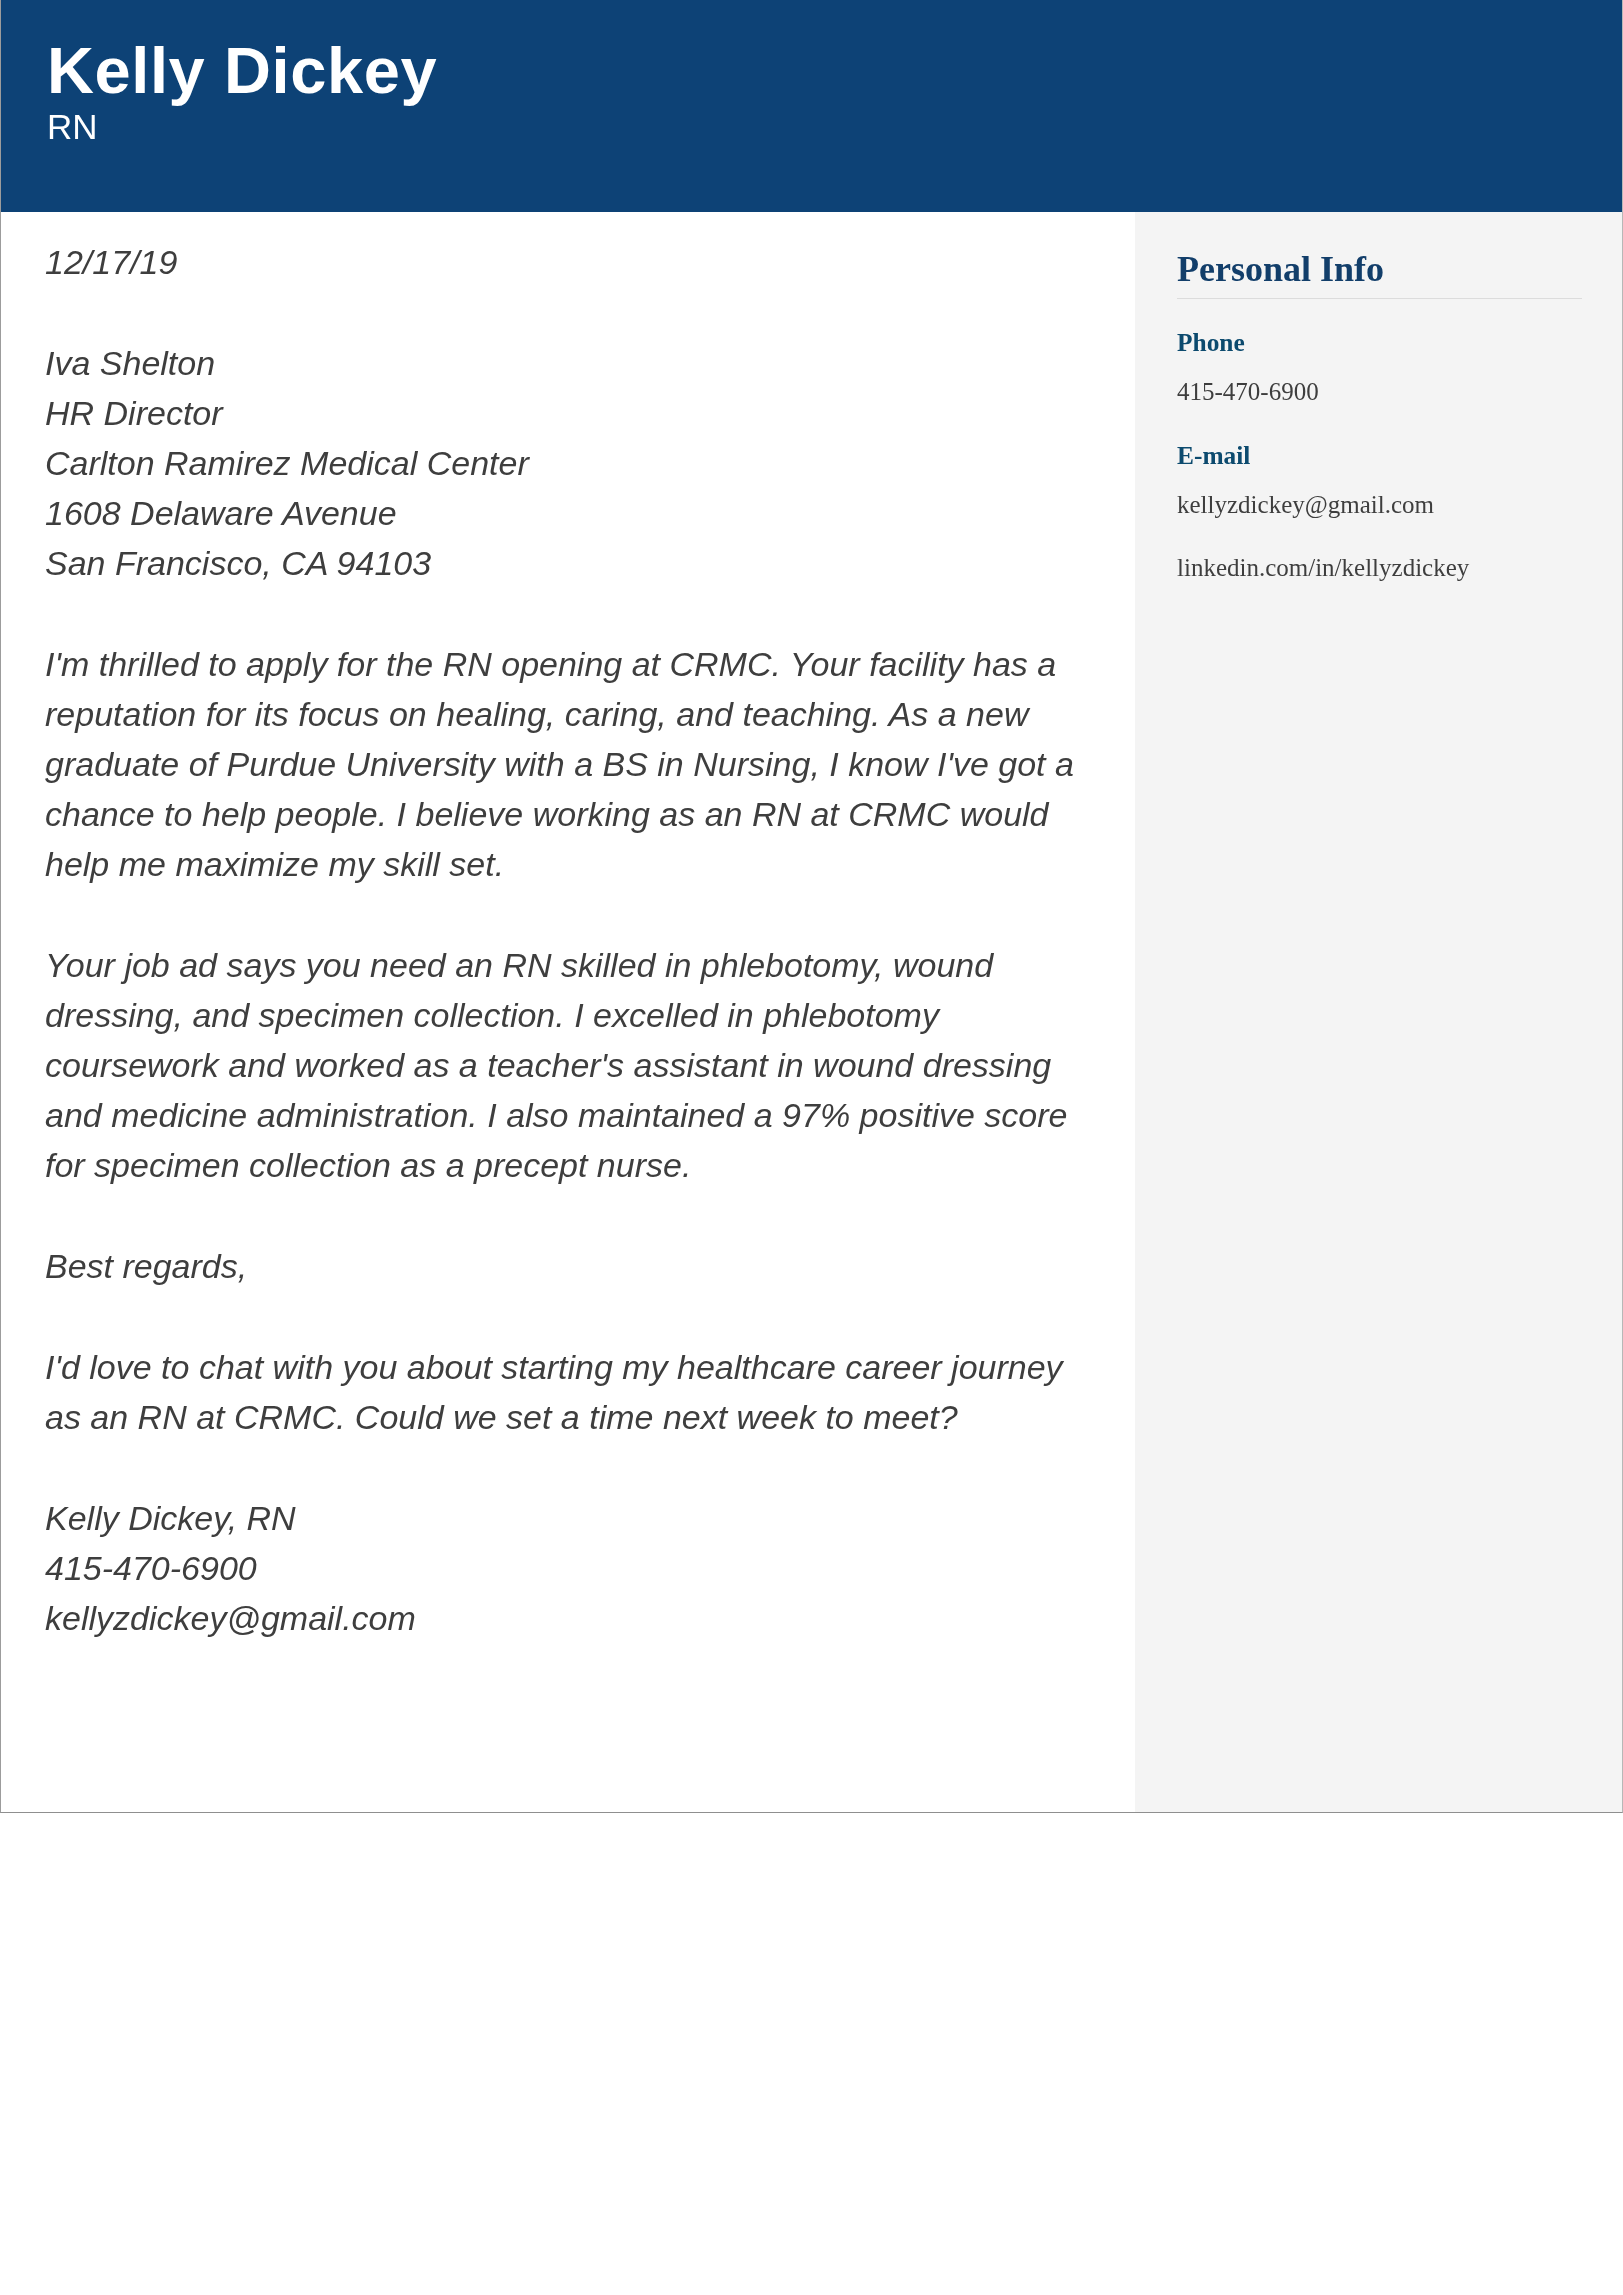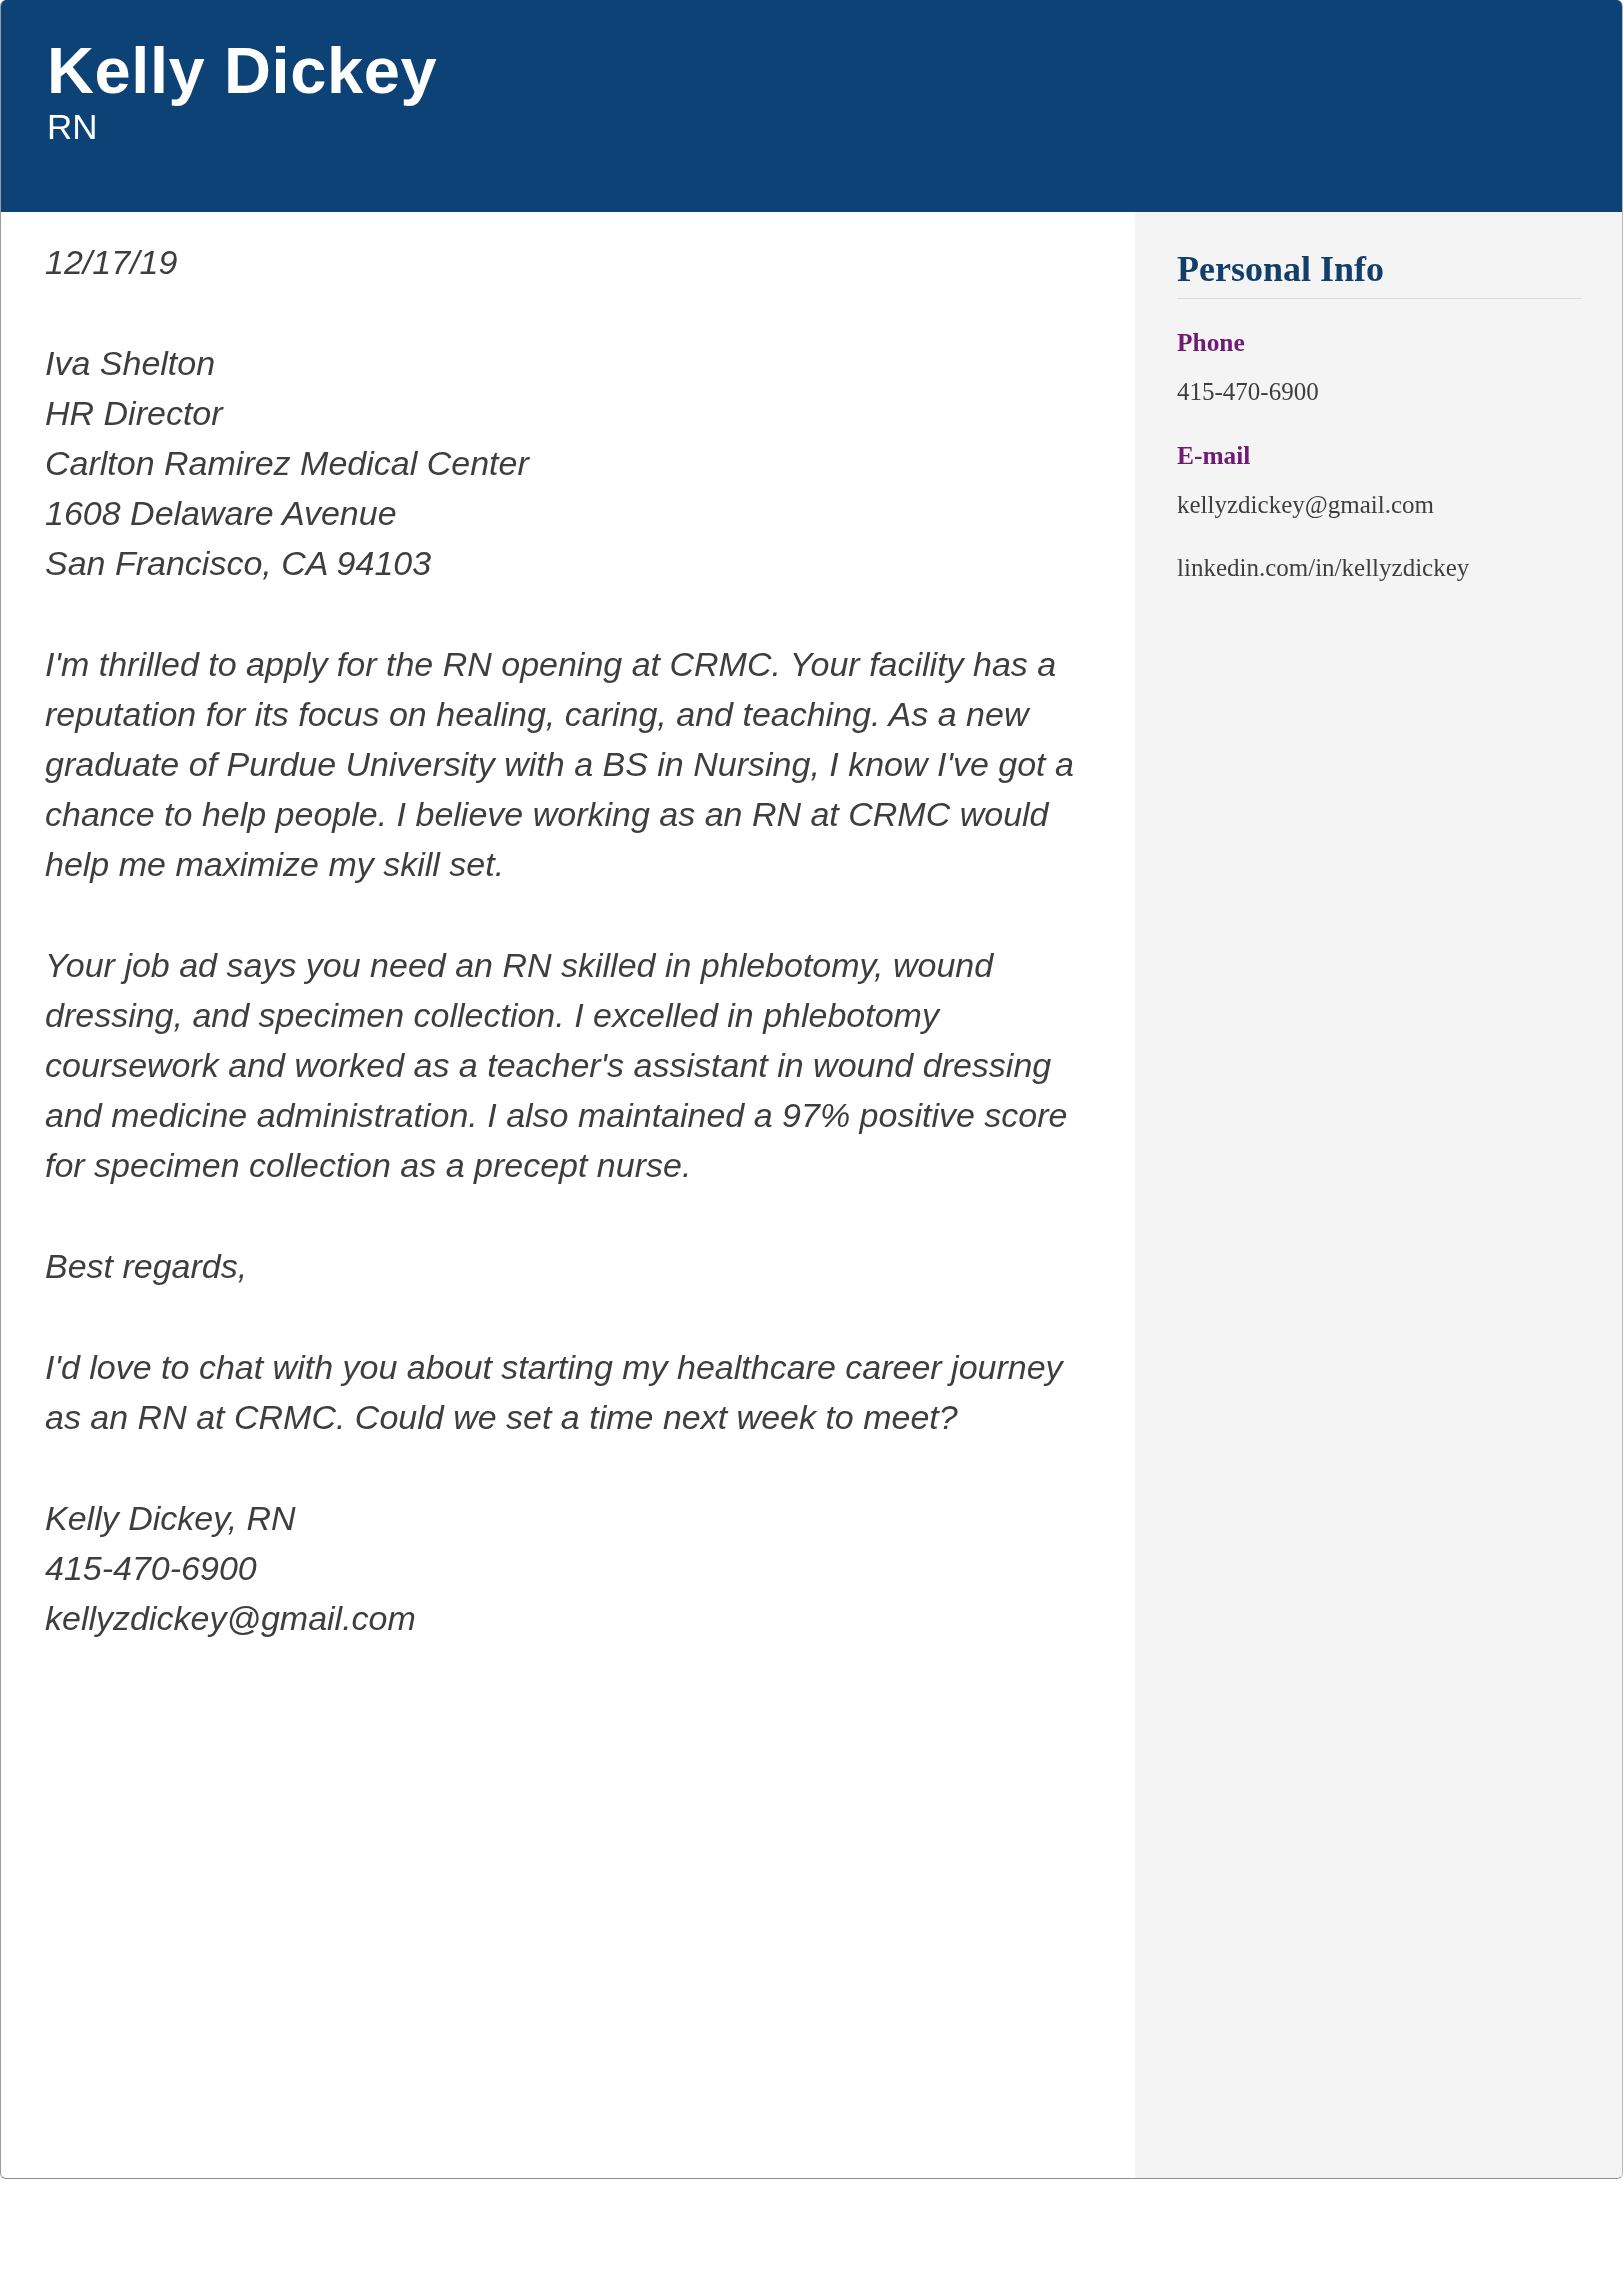--- a/index.html
+++ b/index.html
@@ -1,27 +1,26 @@
 <!DOCTYPE html>
 <html style="font-size:9.4px"><head>
 <meta charset="utf-8">
 <style>
   html, body { margin:0; padding:0; background:#ffffff; }
   .page {
     position:relative;
     width:1623px;
-    height:2179px;
+    height:1813px;
     box-sizing:border-box;
     background:#ffffff;
     font-family:"Liberation Sans","DejaVu Sans",sans-serif;
     overflow:hidden;
     border-left:1.2px solid #9c9c9c;
     border-right:1.2px solid #b7b7b7;
     border-bottom:1.8px solid #8f8f8f;
-    border-radius:6px;
   }
 
   
   .header {
     position:absolute; top:0; left:0; right:0;
     height:212px;
     background:#0d4276;
     color:#ffffff;
     box-sizing:border-box;
     padding:37px 0 0 46px;
@@ -52,21 +51,21 @@
     font-family:Liberation Serif, serif;
   }
   .sidebar-title {
     font-size:36px; font-weight:700; color:#123e6a;
     line-height:44px; margin:11.8px 0 0;
   }
   .sidebar-divider {
     border:none; border-top:1.8px solid #dcdcdc;
     margin:6.5px 0 18.3px;
   }
-  .field-label { font-size:25.4px; font-weight:700; color:#701a75; line-height:50px; margin:0; }
+  .field-label { font-size:25.4px; font-weight:700; color:#0c4a6e; line-height:50px; margin:0; }
   .field-value { font-size:25px; font-weight:400; color:#3e3e3e; line-height:50px; margin:0 0 13px; }
 </style>
 </head>
 <body>
 
 <div class="page">
 
   <div class="header">
     <div class="name">Kelly Dickey</div>
     <div class="job-title">RN</div>

